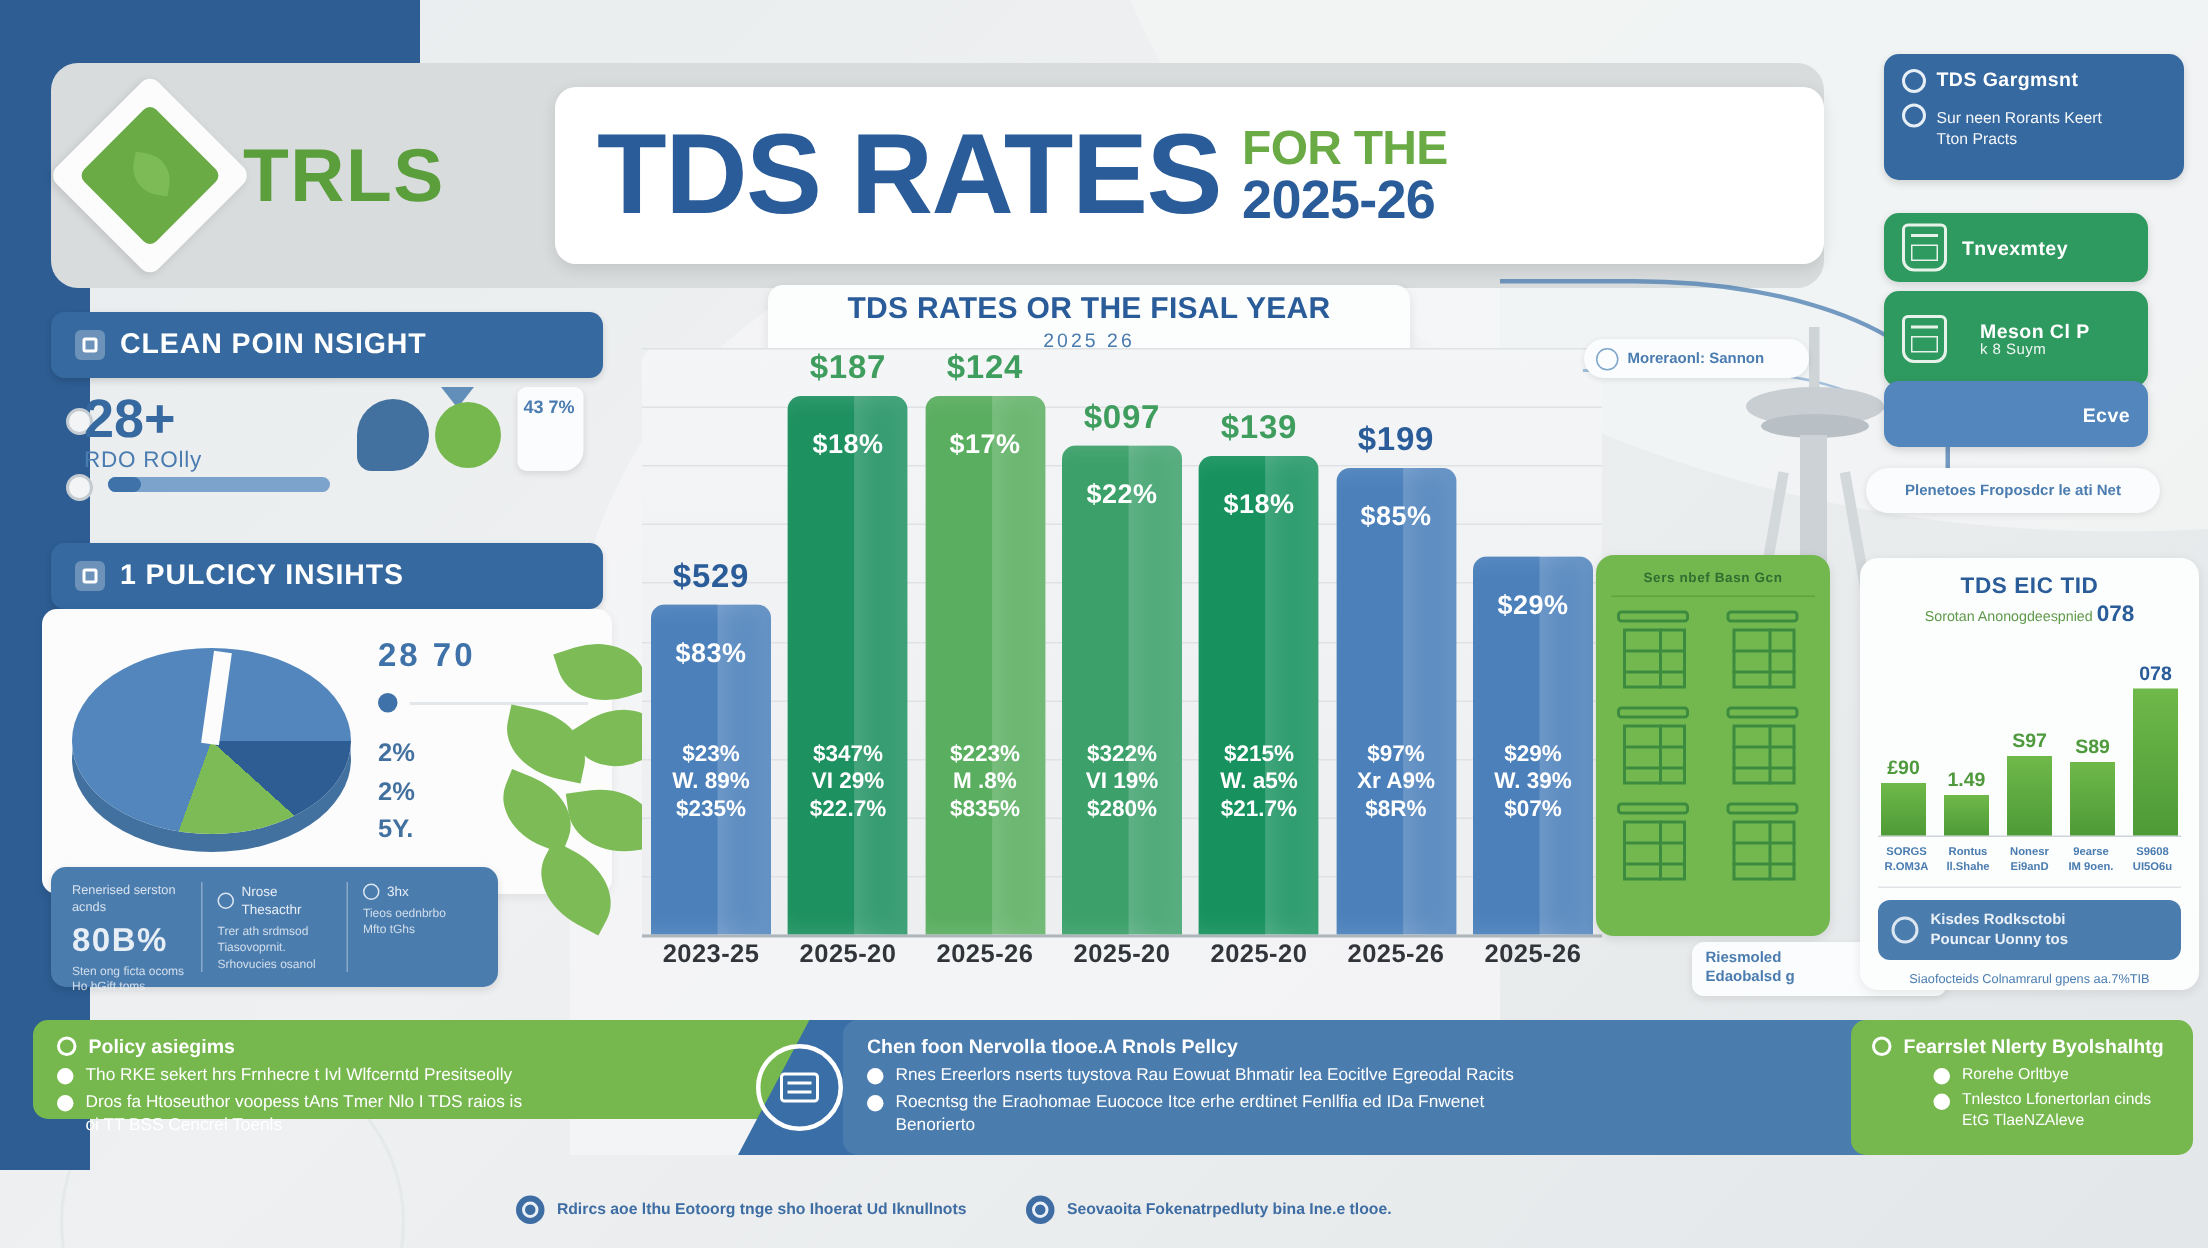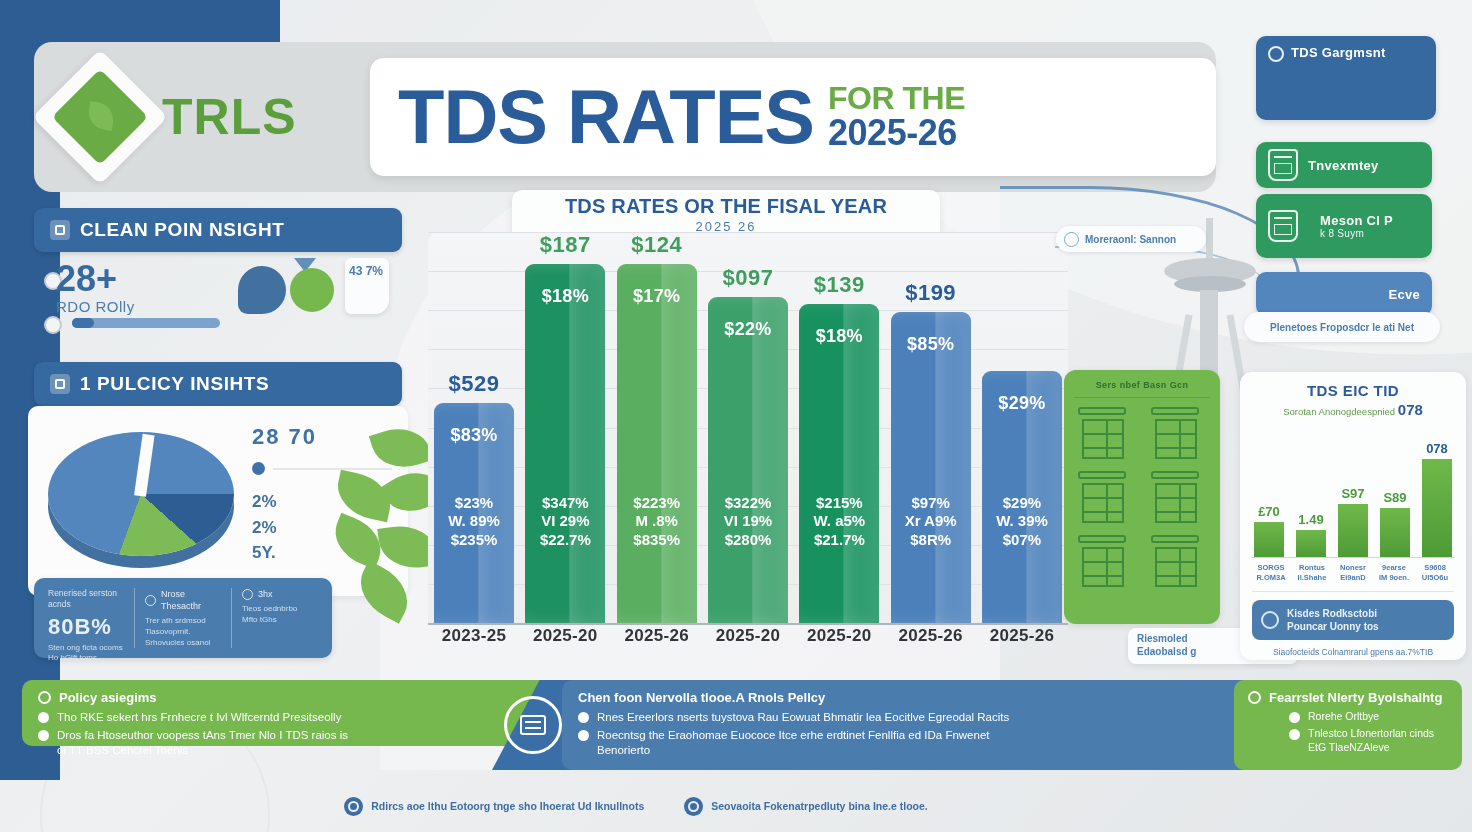--- a/index.html
+++ b/index.html
@@ -236,30 +236,30 @@
     position:absolute; left:1128px; top:628px; width:170px; height:36px;
     background:#fbfcfd; border-radius:8px; box-shadow:0 2px 6px rgba(0,0,0,.09);
     font-size:10px; font-weight:bold; color:#4a7cb0; padding:5px 9px; line-height:1.25;
   }
 
   
   .rcard {
     position:absolute; border-radius:10px; color:#ffffff;
     box-shadow:0 2px 6px rgba(0,0,0,.14); padding:9px 12px;
   }
-  #rcard-1 { left:1256px; top:36px; width:180px; height:84px; background:#35699f; }
+  #rcard-1 { left:1256px; top:36px; width:200px; height:84px; background:#35699f; }
   .rc-row { display:flex; align-items:flex-start; gap:7px; }
   .rc-ico { width:16px; height:16px; border-radius:50%; border:2px solid #e6eef6; flex:none; margin-top:1px;}
   .rc-t1 { font-size:13px; font-weight:bold; letter-spacing:.3px; }
   .rc-t2 { font-size:10.5px; line-height:1.35; margin-top:4px; opacity:.95;}
   #rcard-2 { left:1256px; top:142px; width:176px; height:46px; background:#2f9a60;
              display:flex; align-items:center; gap:10px; }
   #rcard-3 { left:1256px; top:194px; width:176px; height:64px; background:#2f9a60;
              display:flex; align-items:center; gap:22px; }
-  #rcard-4 { left:1256px; top:272px; width:176px; height:44px; background:#5286bd;
+  #rcard-4 { left:1256px; top:254px; width:176px; height:44px; background:#5286bd;
              display:flex; align-items:center; justify-content:flex-end; }
   .sq-ico { width:30px; height:32px; border:2px solid #e7f3ea; border-radius:4px 4px 8px 8px;
             flex:none; position:relative; }
   .sq-ico::before{content:"";position:absolute;left:4px;top:5px;right:4px;height:2px;background:#e7f3ea;}
   .sq-ico::after{content:"";position:absolute;left:4px;top:12px;right:4px;bottom:5px;
                  border:1px solid #e7f3ea;}
   .rc-lab { font-size:13px; font-weight:bold; letter-spacing:.3px; }
   .rc-lab small{display:block;font-size:10px;font-weight:normal;opacity:.92;}
   #tag-proj {
     position:absolute; left:1244px; top:312px; width:196px; height:30px;
@@ -590,20 +590,25 @@
       </div>
   </div>
   <div id="tag-found" style="white-space:pre-line">Riesmoled
 Edaobalsd g</div>
 
   <div class="rcard" id="rcard-1">
     <div class="rc-row">
       <span class="rc-ico"></span>
       <span class="rc-t1">TDS Gargmsnt</span>
     </div>
+    <div class="rc-row" style="margin-top:6px">
+      <span class="rc-ico"></span>
+      <span class="rc-t2" style="white-space:pre-line">Sur neen Rorants Keert
+Tton Practs</span>
+    </div>
   </div>
 
   <div class="rcard" id="rcard-2">
     <span class="sq-ico"></span>
     <span class="rc-lab">Tnvexmtey</span>
   </div>
 
   <div class="rcard" id="rcard-3">
     <span class="sq-ico"></span>
     <span class="rc-lab">Meson Cl P
@@ -618,21 +623,21 @@
   <div id="tag-proj">Plenetoes Froposdcr le ati Net</div>
 
   <div id="card-minichart">
     <div class="mc-title">TDS EIC TID</div>
     <div class="mc-sub">
       <span>Sorotan Anonogdeespnied</span>
       <b>078</b>
     </div>
     <div class="mc-plot" id="mc-plot">
         <div class="mc-col">
-          <div class="mc-val">£70</div>
+          <div class="mc-val">£90</div>
           <div class="mc-bar" style="height: 35px;"></div>
         </div>
         <div class="mc-col">
           <div class="mc-val">1.49</div>
           <div class="mc-bar" style="height: 27px;"></div>
         </div>
         <div class="mc-col">
           <div class="mc-val">S97</div>
           <div class="mc-bar" style="height: 53px;"></div>
         </div>

